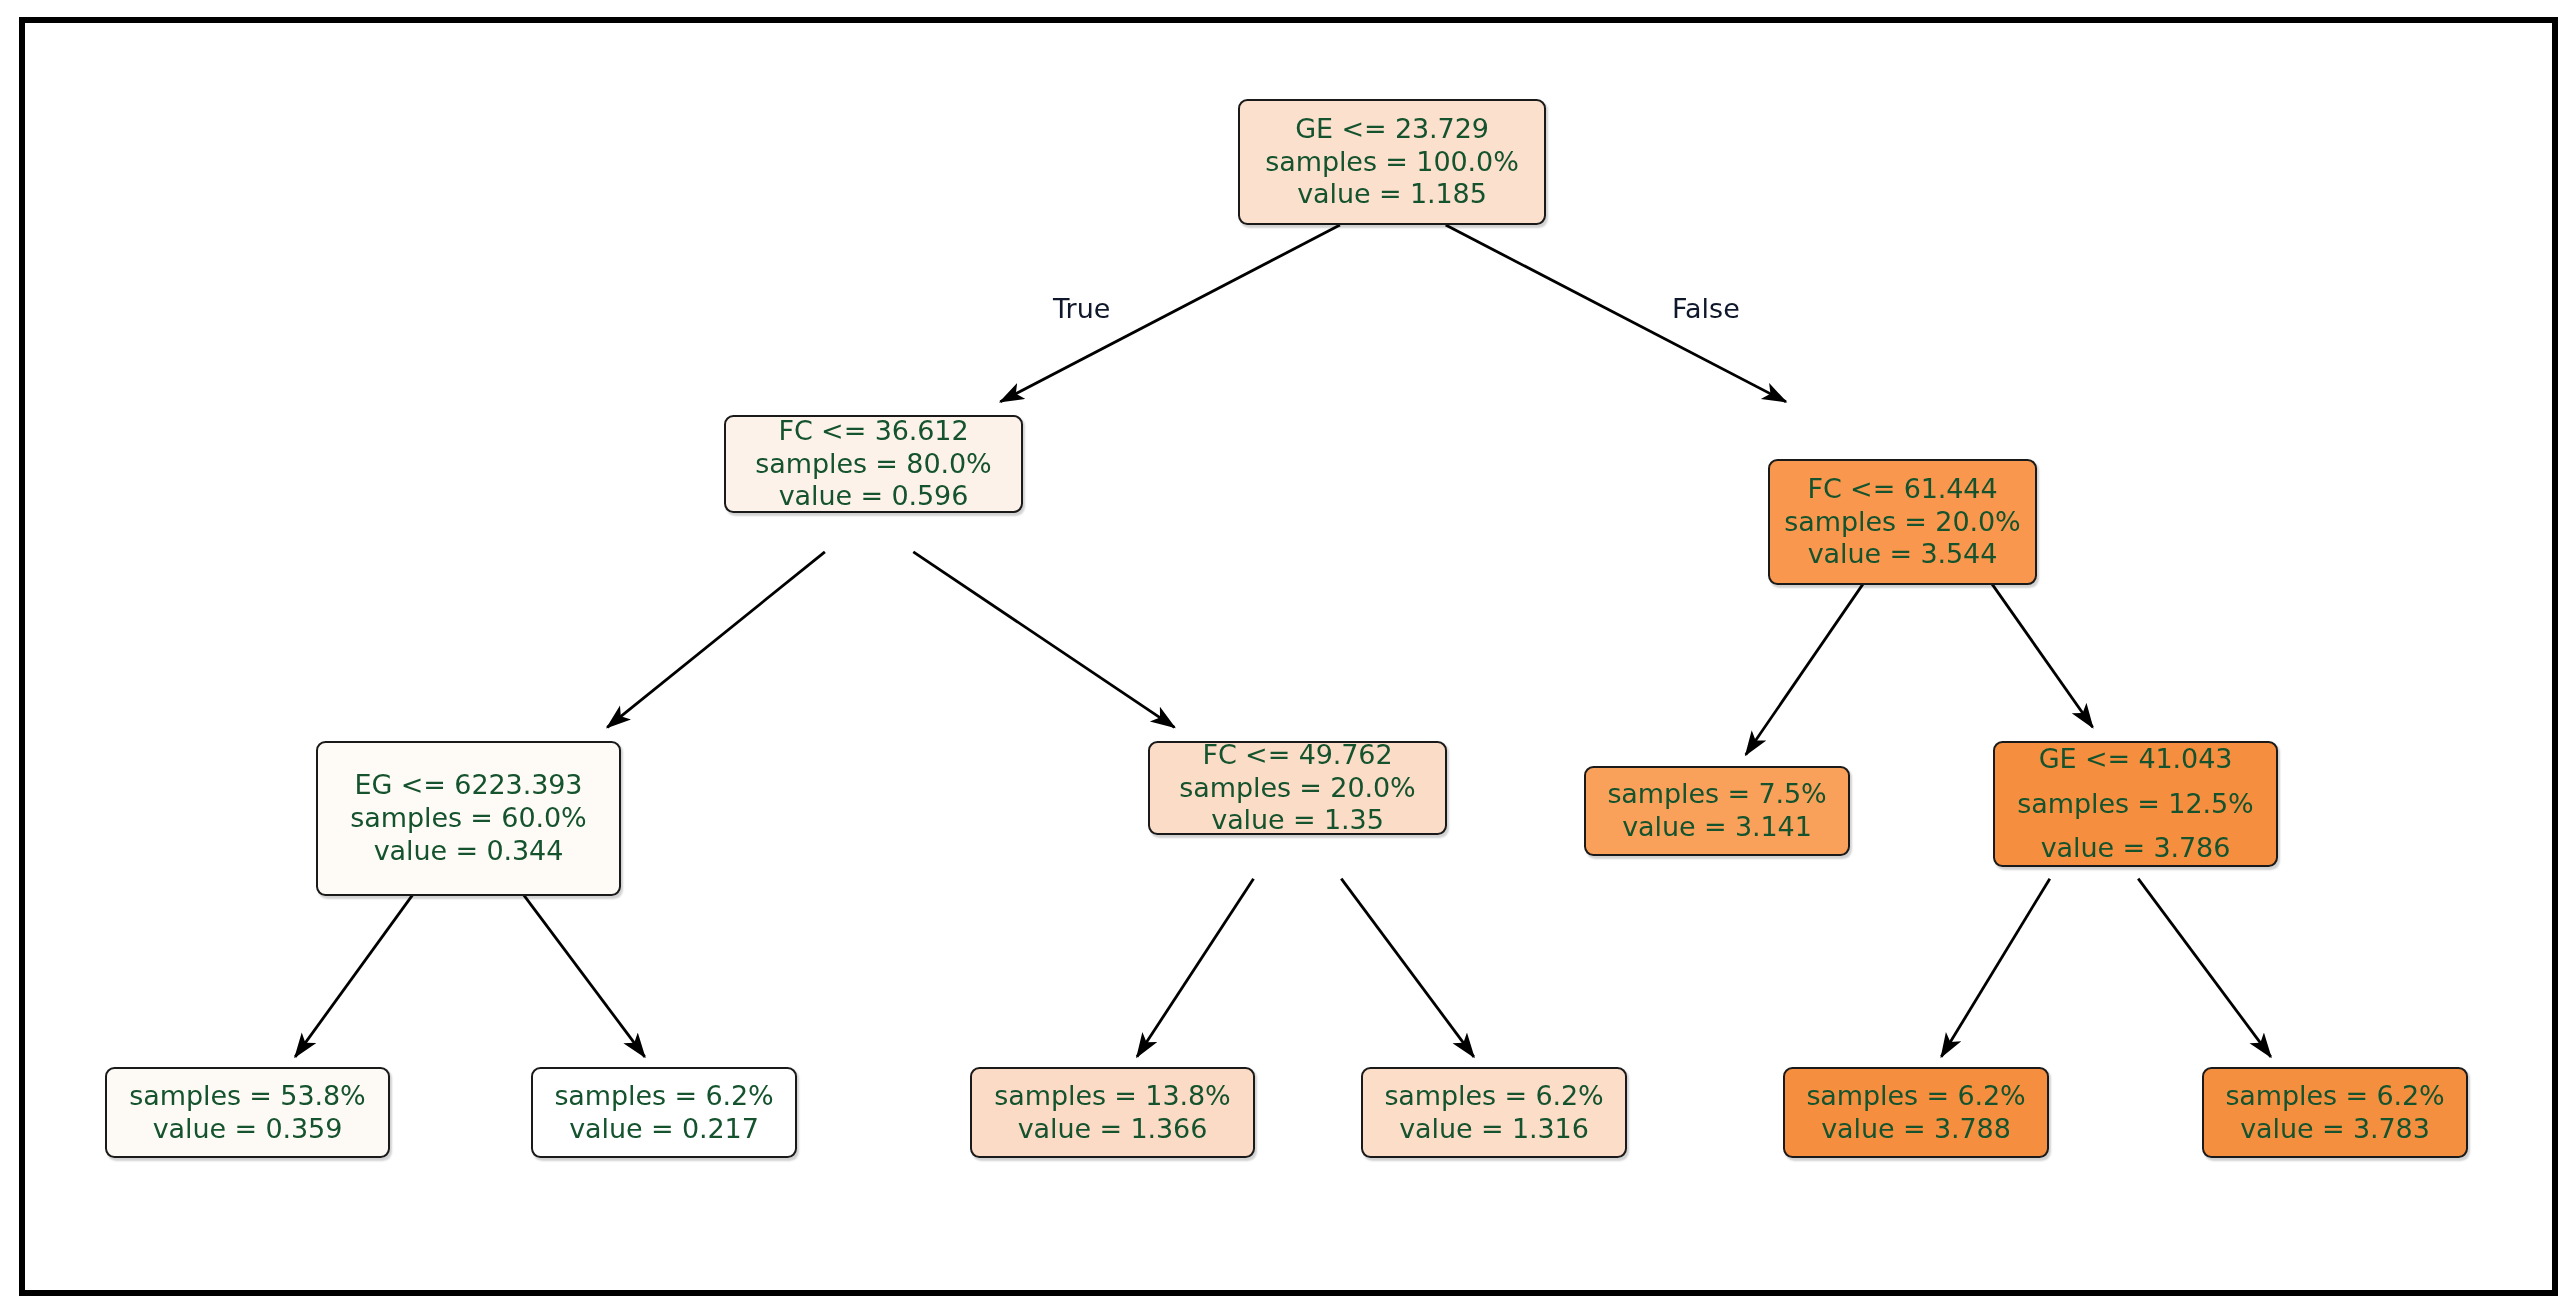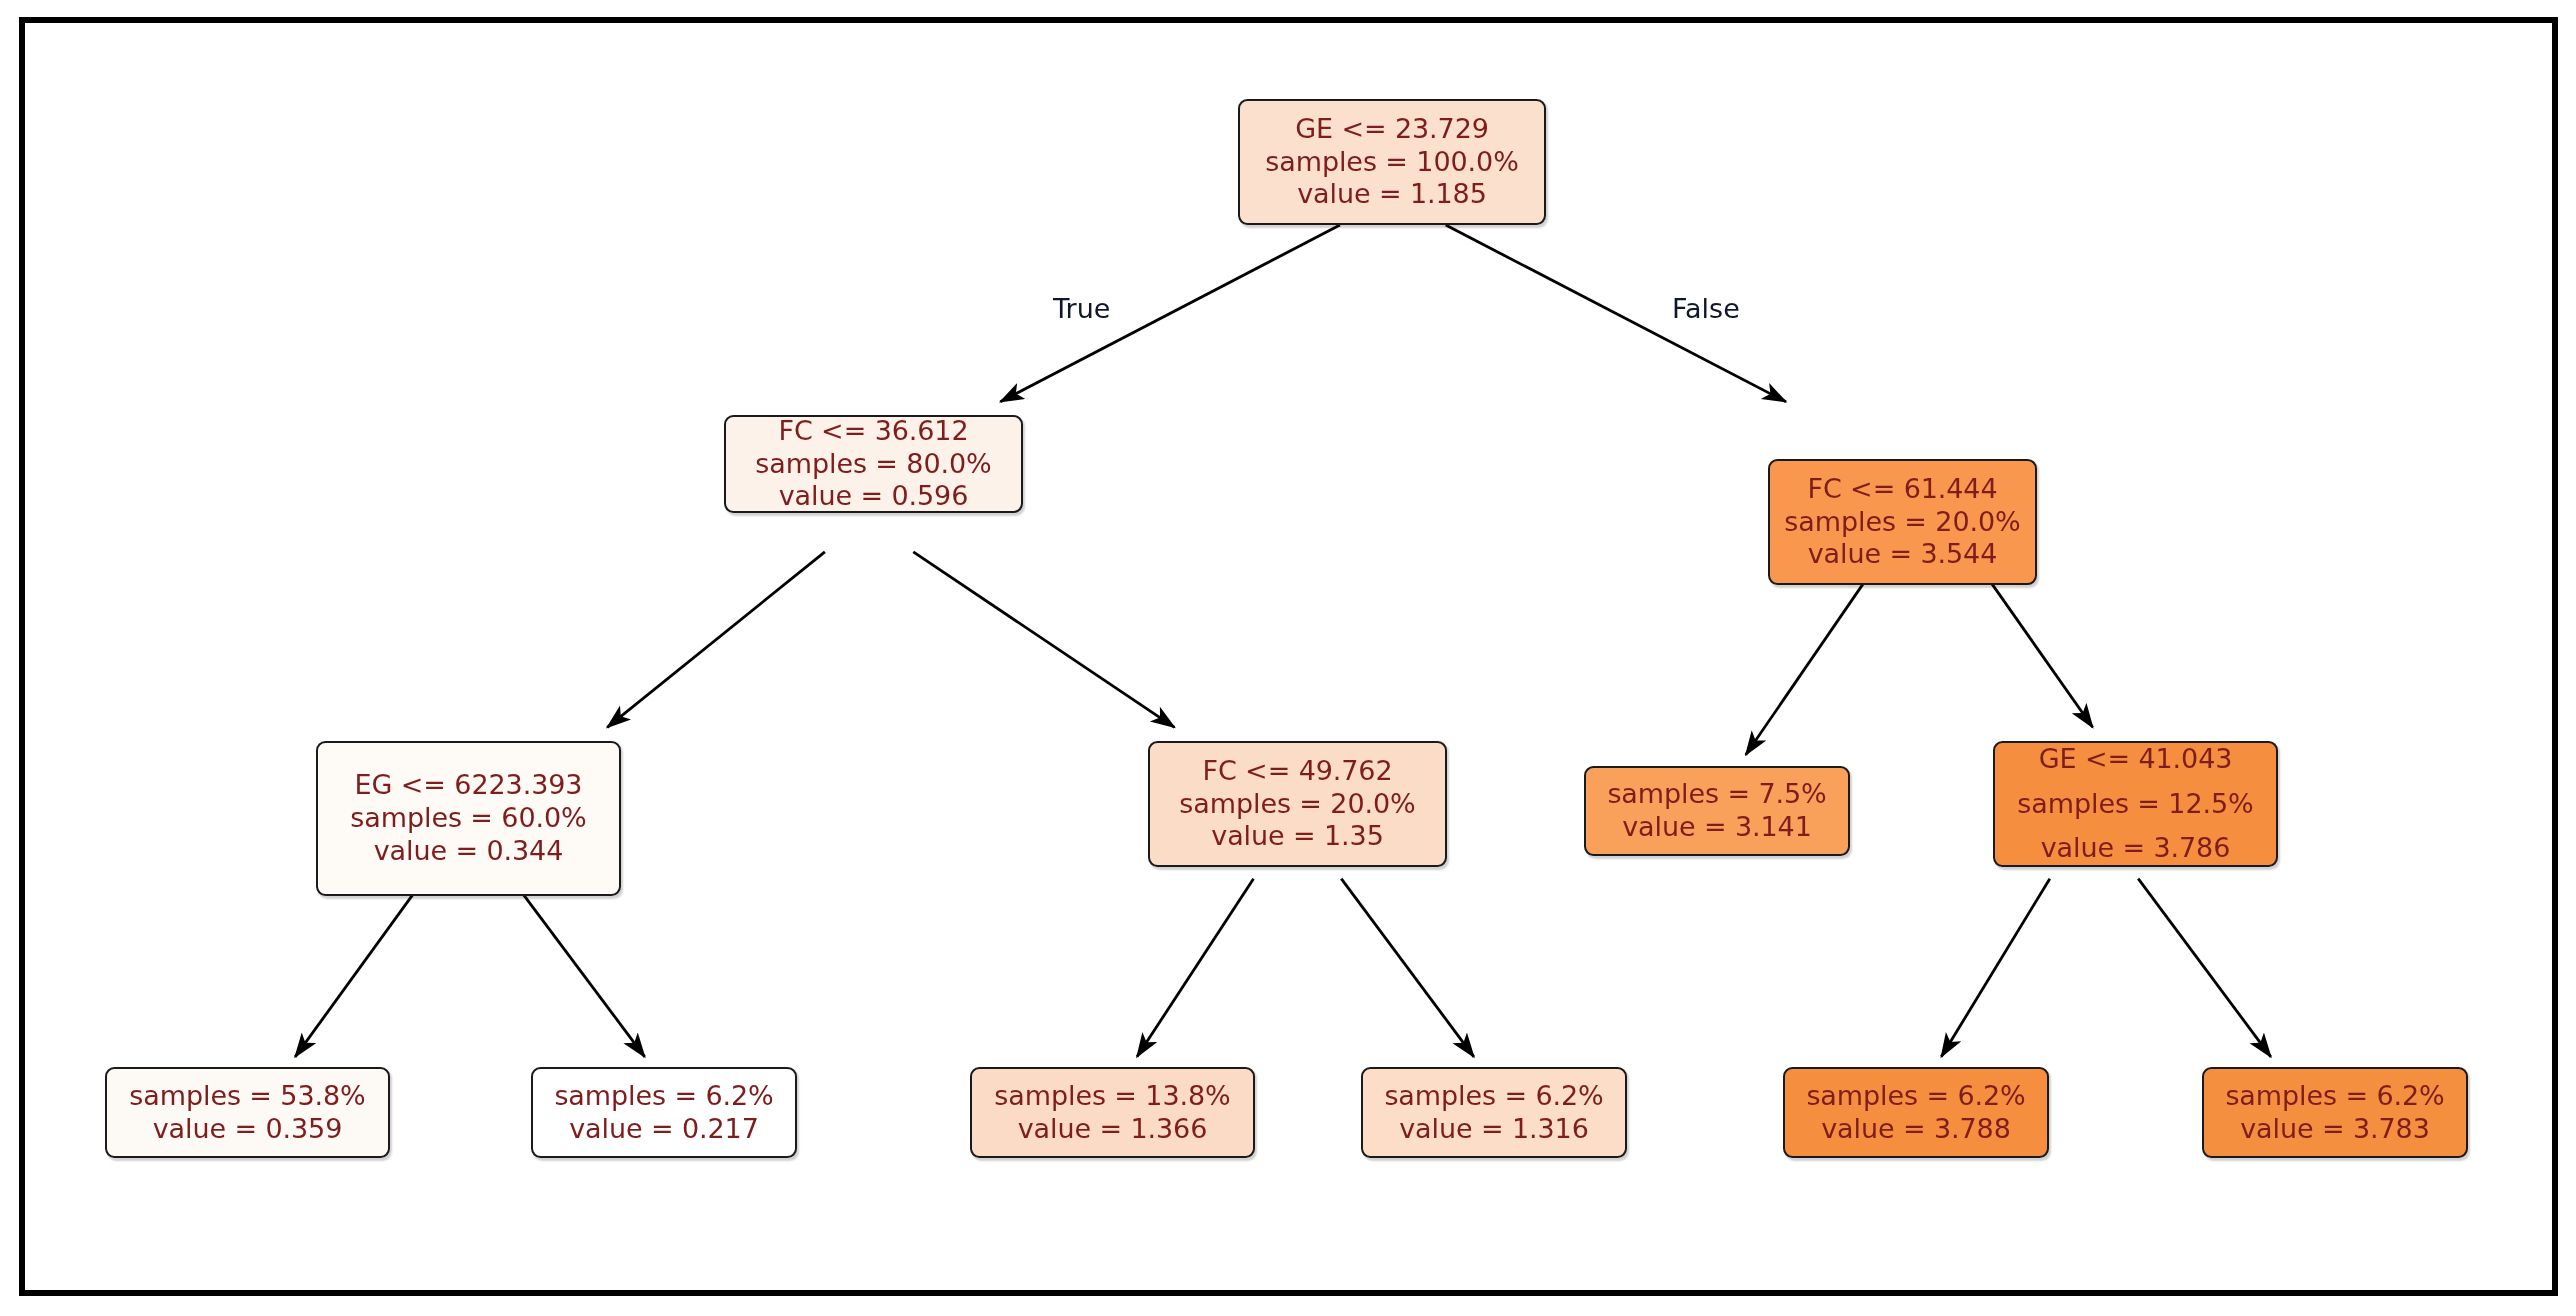--- a/index.html
+++ b/index.html
@@ -39,21 +39,21 @@
   .node {
     position: absolute;
     box-sizing: border-box;
     border: 2.7px solid #1a1a1a;
     border-radius: 9.4px;
     display: flex;
     flex-direction: column;
     align-items: center;
     justify-content: center;
     text-align: center;
-    color: #7f1d1d;
+    color: #14532d;
     font-size: 27px;
     line-height: 1.22;
     letter-spacing: -0.1px;
     box-shadow: 2px 2.7px 2px rgba(0,0,0,0.18);
     white-space: nowrap;
   }
   .node .line {
     display: block;
   }
   .edge-label {
@@ -123,21 +123,21 @@
     <span class="line">samples = 20.0%</span>
     <span class="line">value = 3.544</span>
   </div>
 
   <div class="node" style="left:316px; top:741px; width:305px; height:155px; background:#fefaf6;">
     <span class="line">EG &lt;= 6223.393</span>
     <span class="line">samples = 60.0%</span>
     <span class="line">value = 0.344</span>
   </div>
 
-  <div class="node" style="left:1148px; top:741px; width:299px; height:126px; background:#fbdcc6;">
+  <div class="node" style="left:1148px; top:741px; width:299px; height:94px; background:#fbdcc6;">
     <span class="line">FC &lt;= 49.762</span>
     <span class="line">samples = 20.0%</span>
     <span class="line">value = 1.35</span>
   </div>
 
   <div class="node" style="left:1584px; top:766px; width:266px; height:90px; background:#f9a col; background:#f9a15a;">
     <span class="line">samples = 7.5%</span>
     <span class="line">value = 3.141</span>
   </div>
 

